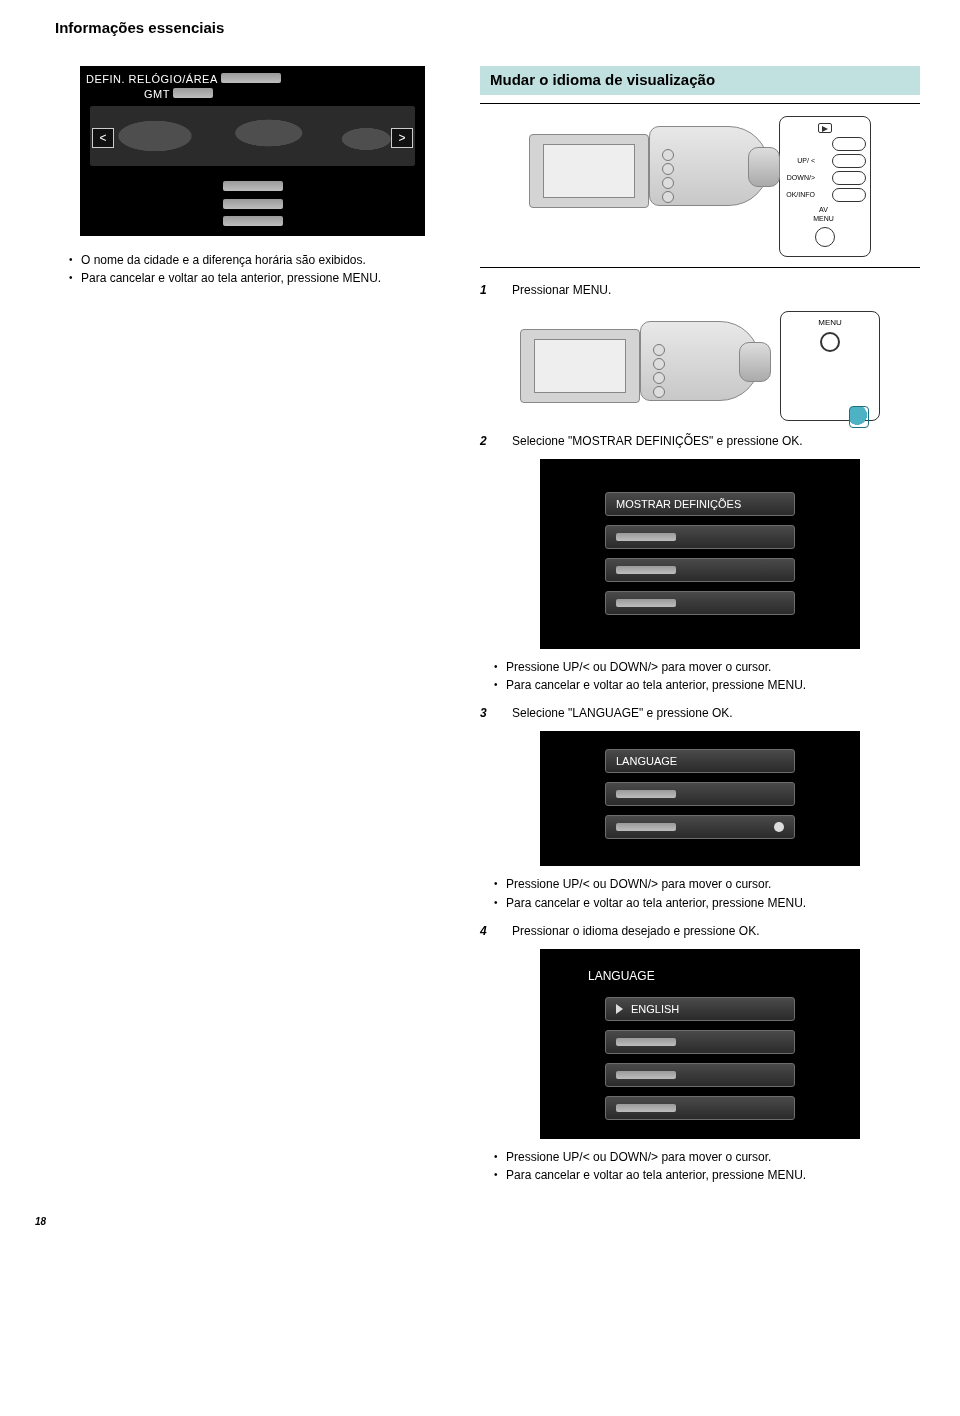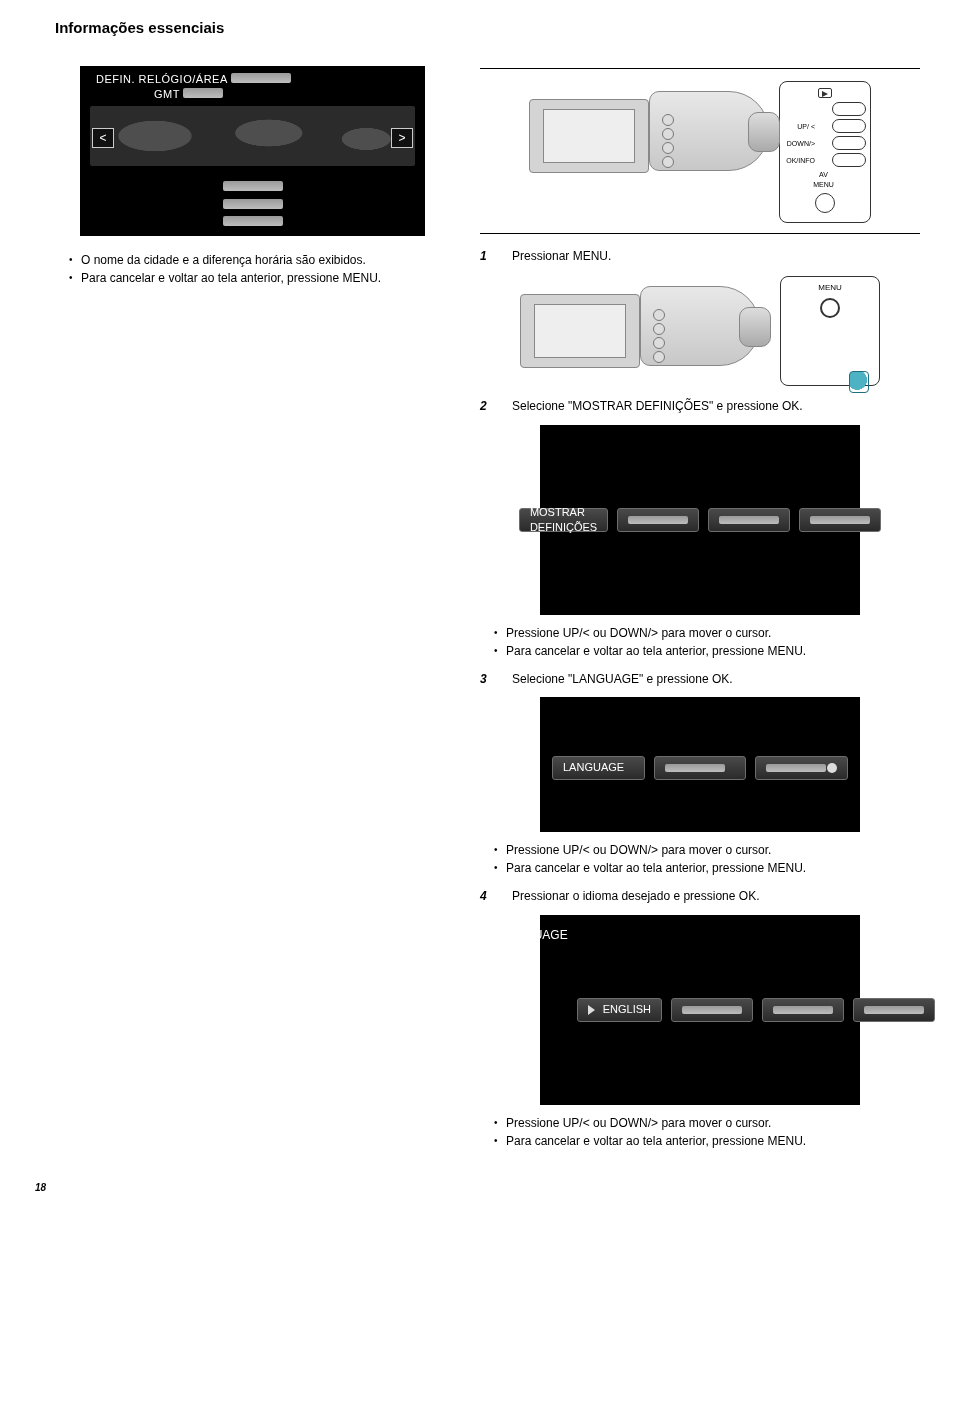--- a/index.html
+++ b/index.html
@@ -24,21 +24,21 @@
   .left-col{ width:395px; }
   .right-col{ flex:1; }
 
   
   .lcd{
     background:#000;
     width:345px;
     height:170px;
     margin:0 auto 16px auto;
     position:relative;
-    padding:6px 16px;
+    padding:6px 6px;
     color:#fff;
     font-size:11px;
   }
   .lcd .title-line{ font-size:11px; letter-spacing:.5px;}
   .lcd .gmt{ margin-left:58px;}
   .blur{
     display:inline-block; height:10px; border-radius:2px;
     background:linear-gradient(#9a9a9a,#bdbdbd);
     filter:blur(.6px);
   }
@@ -136,21 +136,21 @@
   .hand{position:relative;}
   .hand:after{
     content:"";position:absolute;right:10px;bottom:-8px;width:18px;height:20px;
     background:radial-gradient(circle at 40% 40%,#4db2c4 60%,transparent 62%);
     border:1px solid #1d6e7e;border-radius:4px;
   }
 
   
   .dev-menu{
     width:320px;height:155px;background:#000;margin:10px auto 0 auto;
-    display:flex;align-items:center;justify-content:center;gap:9px;
+    display:flex;flex-direction:column;align-items:center;justify-content:center;gap:9px;
     padding:12px;
   }
   .dev-menu.big{height:190px;}
   .dev-menu.lang{height:135px; justify-content:flex-start;padding-top:18px;}
   .menu-btn{
     width:190px;height:24px;border:1px solid #6d6d6d;border-radius:3px;
     background:linear-gradient(#4a4a4a,#2a2a2a);
     display:flex;align-items:center;padding:0 10px;color:#fff;font-size:11px;
   }
   .menu-btn .blur{height:8px;}
@@ -193,20 +193,21 @@
         <div class="row"><span class="blur w60"></span></div>
       </div>
     </div>
     <ul class="bullets">
       <li>O nome da cidade e a diferença horária são exibidos.</li>
       <li>Para cancelar e voltar ao tela anterior, pressione MENU.</li>
     </ul>
   </div>
 
   <div class="right-col">
+    <div class="section-head">Mudar o idioma de visualização</div>
     <hr class="nota-line">
 
     <div class="cam-diagram">
       <div class="camcorder">
         <div class="cam-screen">
             <div class="inner"></div>
           </div>
         <div class="cam-body">
           <div class="btns">
               <div class="b"></div>

